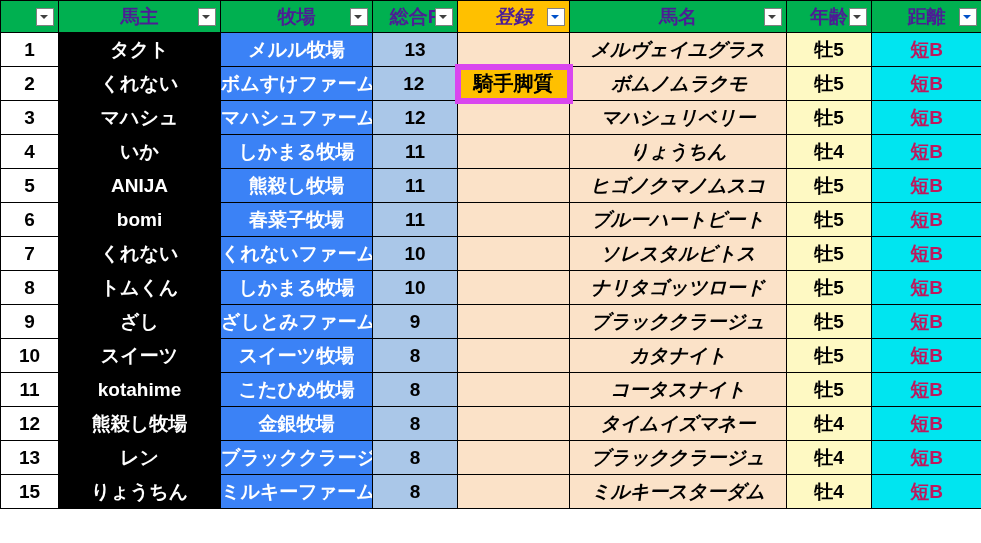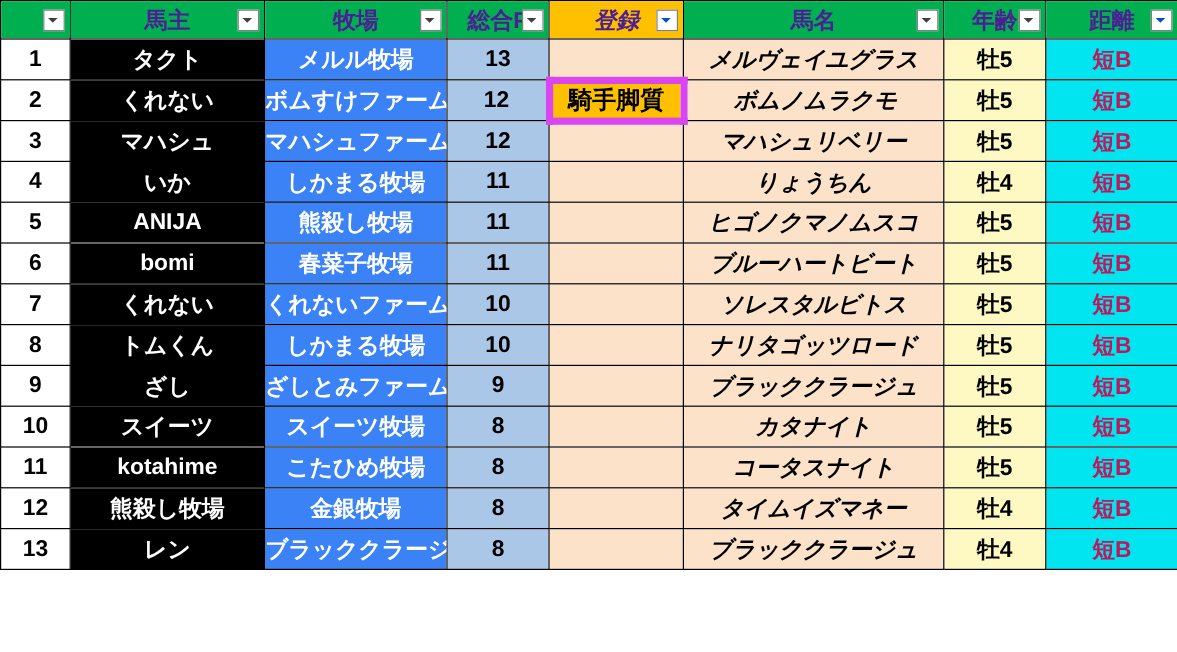--- a/index.html
+++ b/index.html
@@ -328,14 +328,24 @@
       <tr class="data-row">
         <td class="cell-rank">13</td>
         <td class="cell-owner">レン</td>
         <td class="cell-farm">ブラッククラージュ</td>
         <td class="cell-pts">8</td>
         <td class="cell-reg"></td>
         <td class="cell-horse">ブラッククラージュ</td>
         <td class="cell-age">牡4</td>
         <td class="cell-dist">短B</td>
       </tr>
+      <tr class="data-row">
+        <td class="cell-rank">15</td>
+        <td class="cell-owner">りょうちん</td>
+        <td class="cell-farm">ミルキーファーム</td>
+        <td class="cell-pts">8</td>
+        <td class="cell-reg"></td>
+        <td class="cell-horse">ミルキースターダム</td>
+        <td class="cell-age">牡4</td>
+        <td class="cell-dist">短B</td>
+      </tr>
     </tbody>
 </table>
 
 </body></html>

